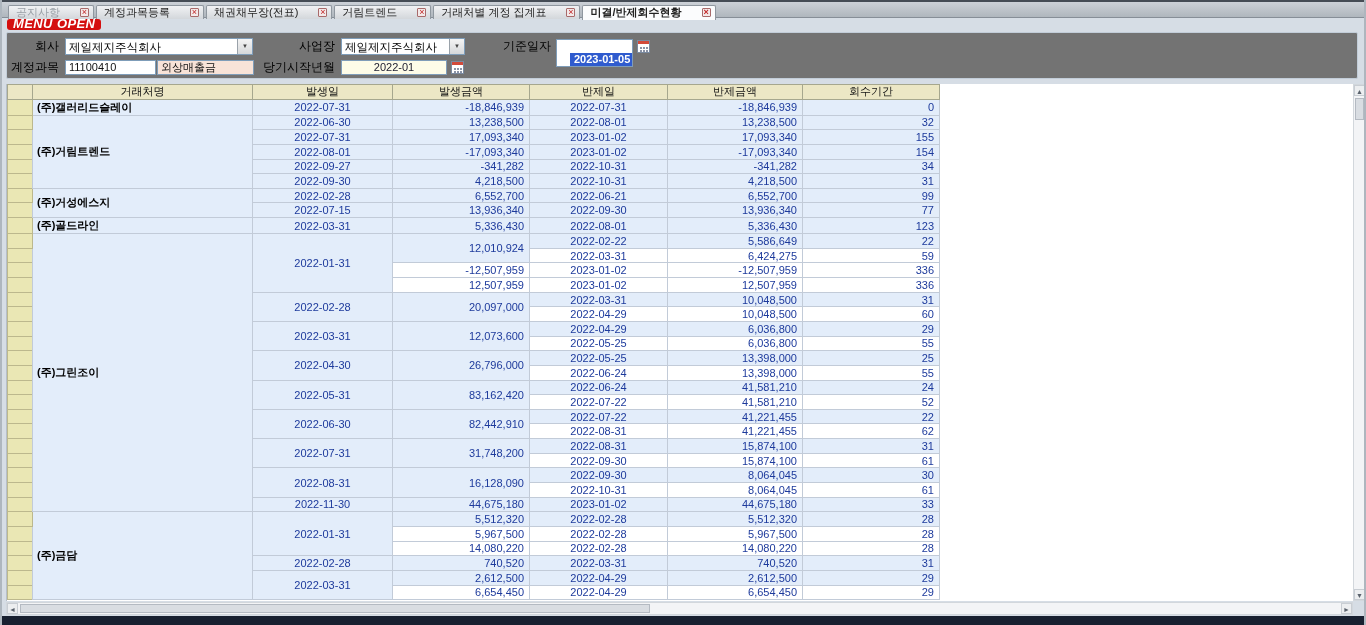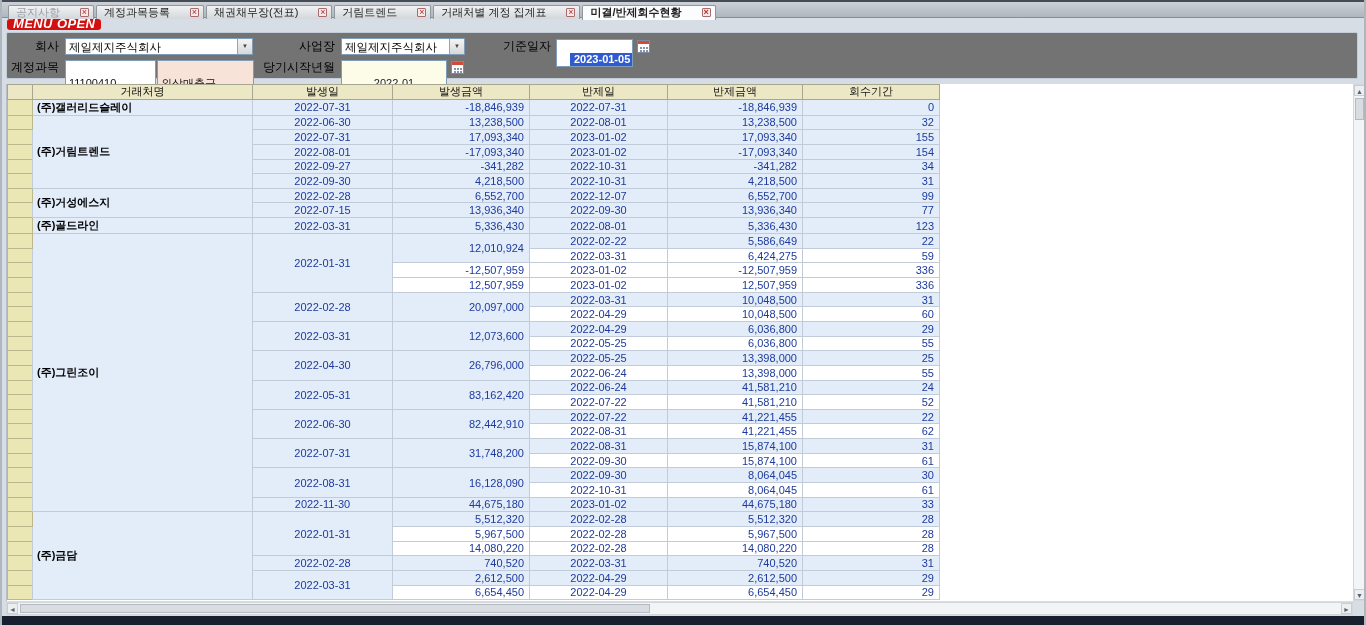--- a/index.html
+++ b/index.html
@@ -17,21 +17,21 @@
 
   
   .menu-open{position:absolute;left:5px;top:19px;background:#d40f0f;color:#fff;font-size:13px;font-weight:bold;font-style:italic;letter-spacing:.4px;padding:1px 6px 2px 6px;border-radius:3px;line-height:8px;}
 
   
   .form-panel{position:absolute;left:4px;top:32px;width:1352px;height:47px;background:#737373;border:1px solid #c2cdd8;border-radius:2px;}
   .lbl{position:absolute;height:17px;line-height:17px;font-size:12px;color:#000;text-align:right;}
   .combo{position:absolute;height:17px;background:#fff;border:1px solid #7f9db9;font-size:11.5px;}
   .combo-text{display:block;padding:1px 16px 0 3px;line-height:14px;white-space:nowrap;overflow:hidden;}
   .combo-btn{position:absolute;right:0;top:0;width:15px;height:15px;background:linear-gradient(#f4f4f4,#d6d8da);border-left:1px solid #9aa2aa;font-size:6px;line-height:15px;text-align:center;color:#444;}
-  .tfield{position:absolute;height:15px;background:#fff;border:1px solid #7f9db9;font-size:11px;line-height:13px;padding:16px 3px;color:#111;white-space:nowrap;overflow:hidden;}
+  .tfield{position:absolute;height:15px;background:#fff;border:1px solid #7f9db9;font-size:11px;line-height:13px;padding:0 3px;color:#111;white-space:nowrap;overflow:hidden;}
   .tfield.sel-blue{padding:13px;}
   .tfield.sel-blue .selval{display:inline-block;height:13px;background:#2f5bce;color:#fff;font-weight:bold;padding:0 4px;line-height:13px;}
   .tfield.pink{background:#f8e3d8;}
   .tfield.cream{background:#fdfce8;text-align:center;color:#223;}
   .cal{position:absolute;width:13px;height:13px;background:#fff;border:1px solid #7a8aa0;}
   .cal-top{position:absolute;top:0;left:0;right:0;height:3px;background:#d24a3a;}
   .cal::after{content:'';position:absolute;left:2px;top:6px;width:2px;height:2px;background:#8a93a6;box-shadow:3px 0 #8a93a6,6px 0 #8a93a6,0 3px #8a93a6,3px 3px #8a93a6,6px 3px #8a93a6;}
 
   
   .grid-area{position:absolute;left:4px;top:84px;width:1347px;height:517px;background:#fff;overflow:hidden;border-left:1px solid #b6bfca;}
@@ -197,21 +197,21 @@
             <td class="camt c-blue" rowspan="1">4,218,500</td>
             <td class="cdate c-blue">2022-10-31</td>
             <td class="camt c-blue">4,218,500</td>
             <td class="cper c-blue">31</td>
           </tr>
           <tr>
             <td class="sel"></td>
             <td class="cname c-blue" rowspan="2">(주)거성에스지</td>
             <td class="cdate c-blue" rowspan="1">2022-02-28</td>
             <td class="camt c-blue" rowspan="1">6,552,700</td>
-            <td class="cdate c-blue">2022-12-07</td>
+            <td class="cdate c-blue">2022-06-21</td>
             <td class="camt c-blue">6,552,700</td>
             <td class="cper c-blue">99</td>
           </tr>
           <tr>
             <td class="sel"></td>
             <td class="cdate c-blue" rowspan="1">2022-07-15</td>
             <td class="camt c-blue" rowspan="1">13,936,340</td>
             <td class="cdate c-blue">2022-09-30</td>
             <td class="camt c-blue">13,936,340</td>
             <td class="cper c-blue">77</td>

